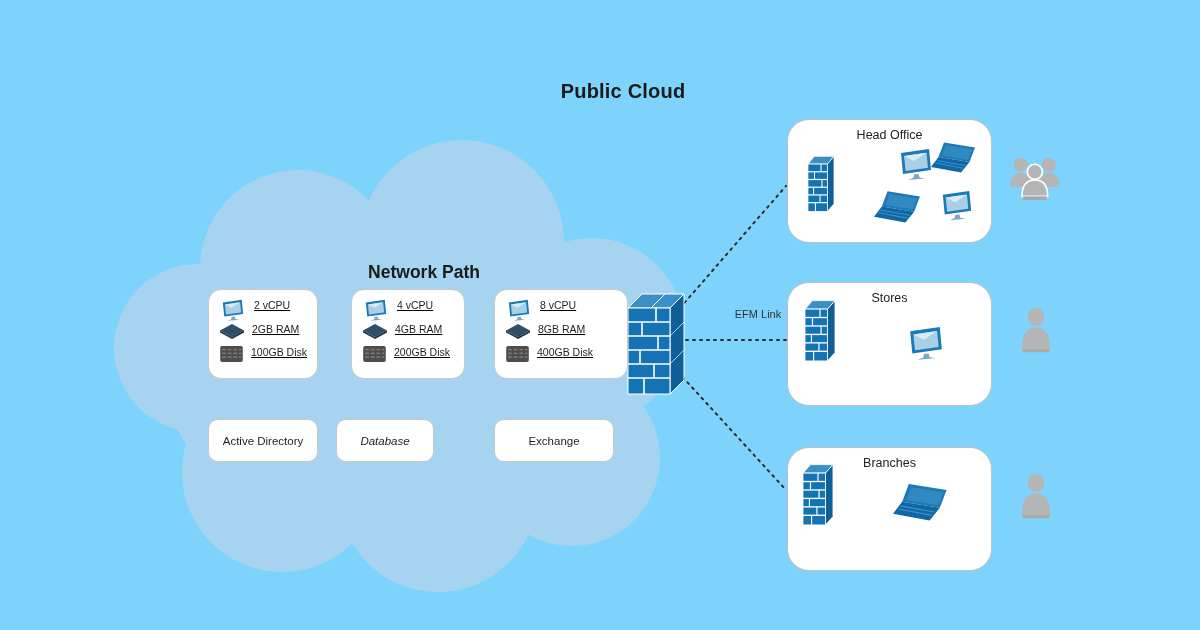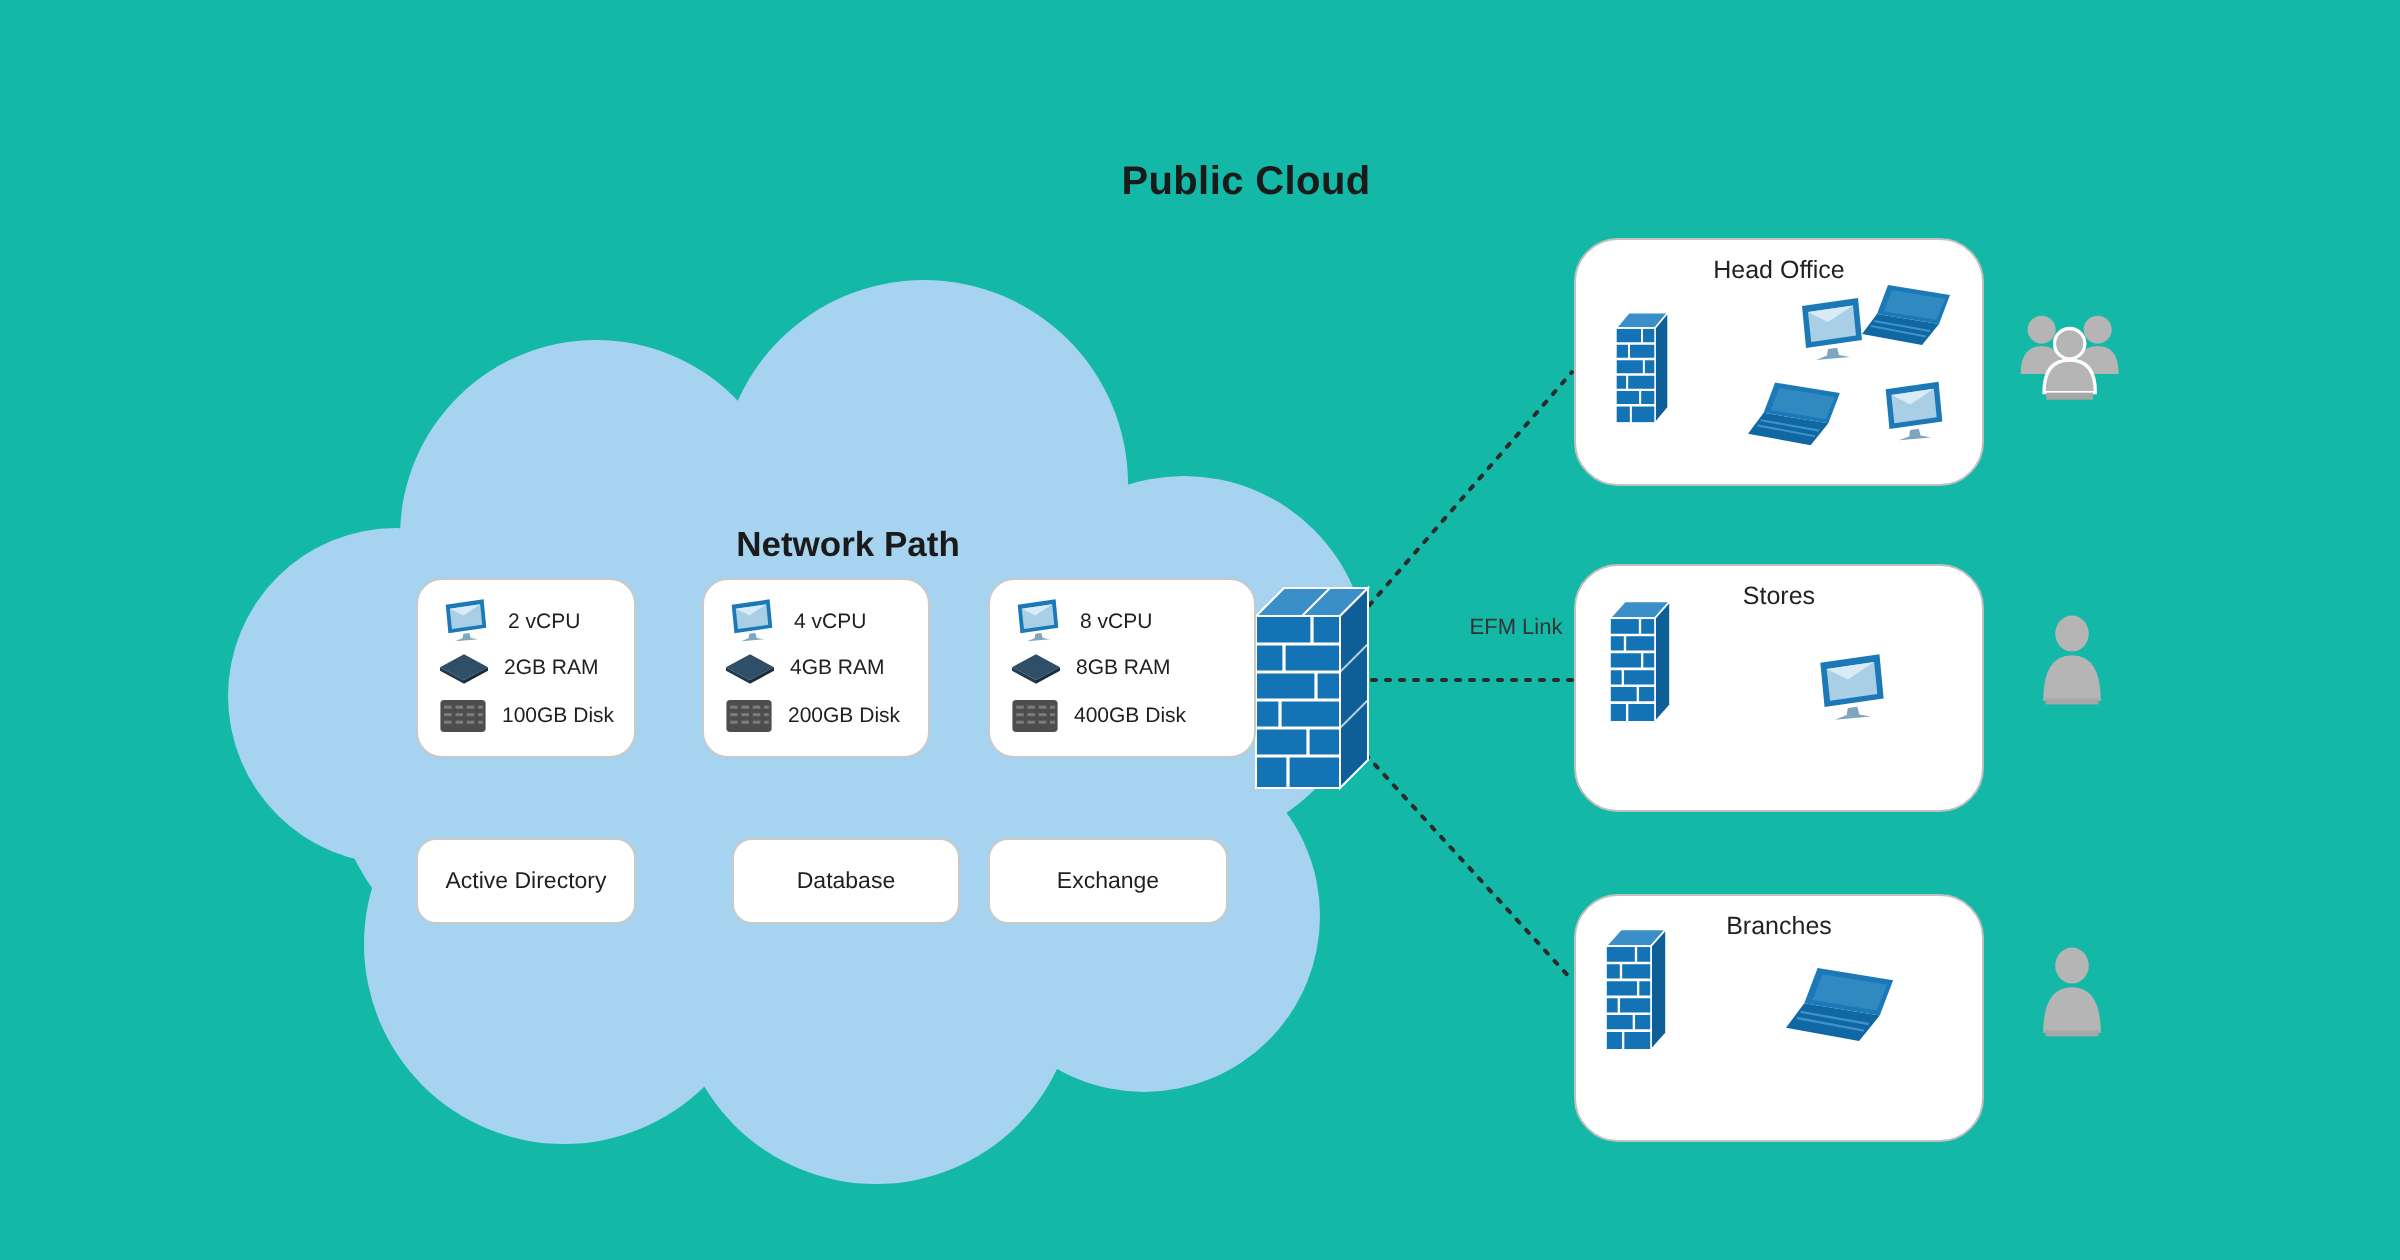--- a/index.html
+++ b/index.html
@@ -1,40 +1,40 @@
 <!DOCTYPE html>
 <html><head>
 <meta charset="utf-8">
 <style>
   html,body{margin:0;padding:0;}
   body{width:1200px;height:630px;background:#ffffff;font-family:"Liberation Sans",sans-serif;}
-  #canvas{position:relative;width:1200px;height:630px;background:#14b8a6;overflow:hidden;}
+  #canvas{position:relative;width:1200px;height:630px;background:#7dd3fc;overflow:hidden;}
   .abs{position:absolute;}
   #bg{position:absolute;left:0;top:0;z-index:0;}
 
   .main-title{position:absolute;left:423px;top:80px;width:400px;text-align:center;
     font-size:20px;font-weight:bold;color:#1a1a1a;letter-spacing:.2px;z-index:3;}
   .cloud-title{position:absolute;left:274px;top:242px;width:300px;text-align:center;
     font-size:17.5px;font-weight:bold;color:#1a1a1a;z-index:3;margin-top:20px;}
 
   .vm-box{position:absolute;background:#fff;border:1px solid #c9c9c9;border-radius:13px;
     box-sizing:border-box;display:flex;flex-direction:column;justify-content:space-between;
     padding:9px 6px 9px 11px;z-index:2;}
   .vm1{left:208px;top:289px;width:110px;height:90px;}
   .vm2{left:351px;top:289px;width:114px;height:90px;}
   .vm3{left:494px;top:289px;width:134px;height:90px;}
-  .vm-row{display:flex;align-items:center;gap:8px;height:23px;}
+  .vm-row{display:flex;align-items:flex-start;gap:8px;height:23px;text-decoration:underline;}
   .vm-row svg{flex:0 0 auto;}
   .vm-label{font-size:10.5px;color:#1f1f1f;white-space:nowrap;}
 
   .svc-box{position:absolute;top:419px;height:43px;background:#fff;border:1px solid #c9c9c9;
     border-radius:10px;box-sizing:border-box;display:flex;align-items:center;justify-content:center;
     font-size:11.5px;color:#1f1f1f;z-index:2;}
   .svc1{left:208px;width:110px;}
-  .svc2{left:366px;width:114px;}
+  .svc2{left:336px;width:98px;font-style:italic;}
   .svc3{left:494px;width:120px;}
 
   .site-box{position:absolute;left:787px;width:205px;height:124px;background:#fff;
     border:1.5px solid #c0c0c0;border-radius:22px;box-sizing:border-box;z-index:2;}
   .site1{top:119px;}
   .site2{top:282px;}
   .site3{top:447px;}
   .site-label{position:absolute;top:8px;left:0;width:100%;text-align:center;
     font-size:12.5px;color:#222222;}
 

